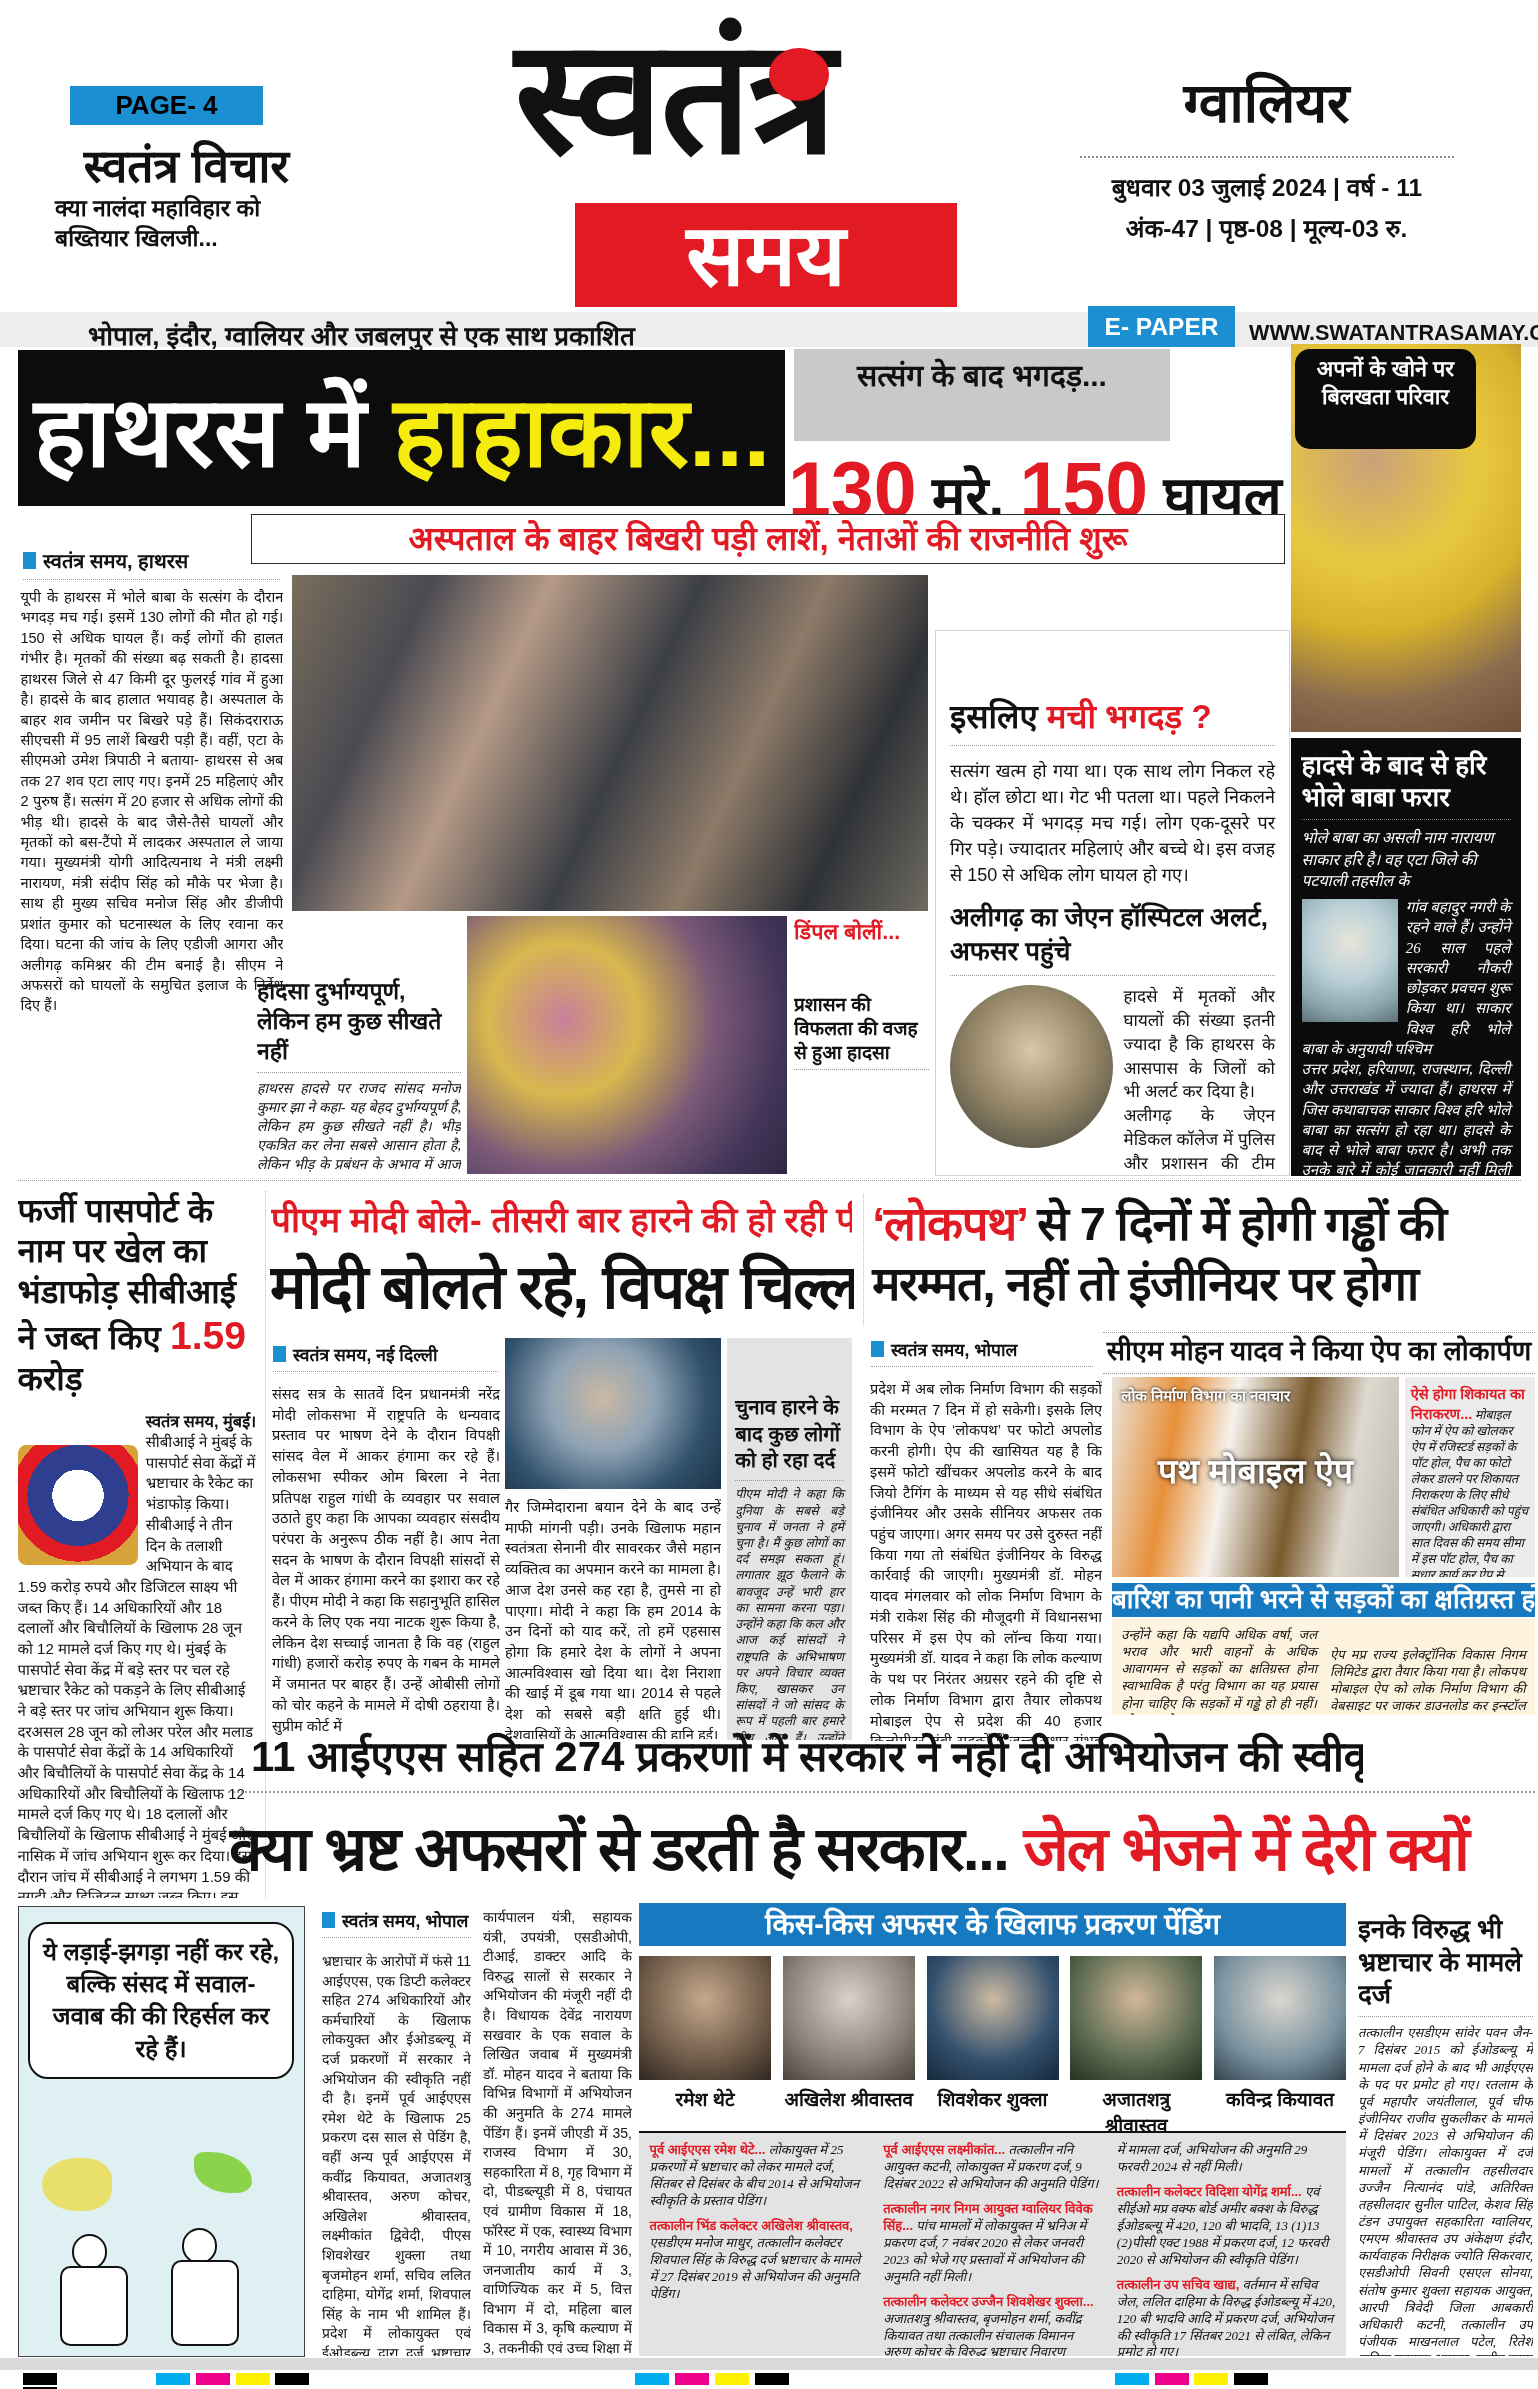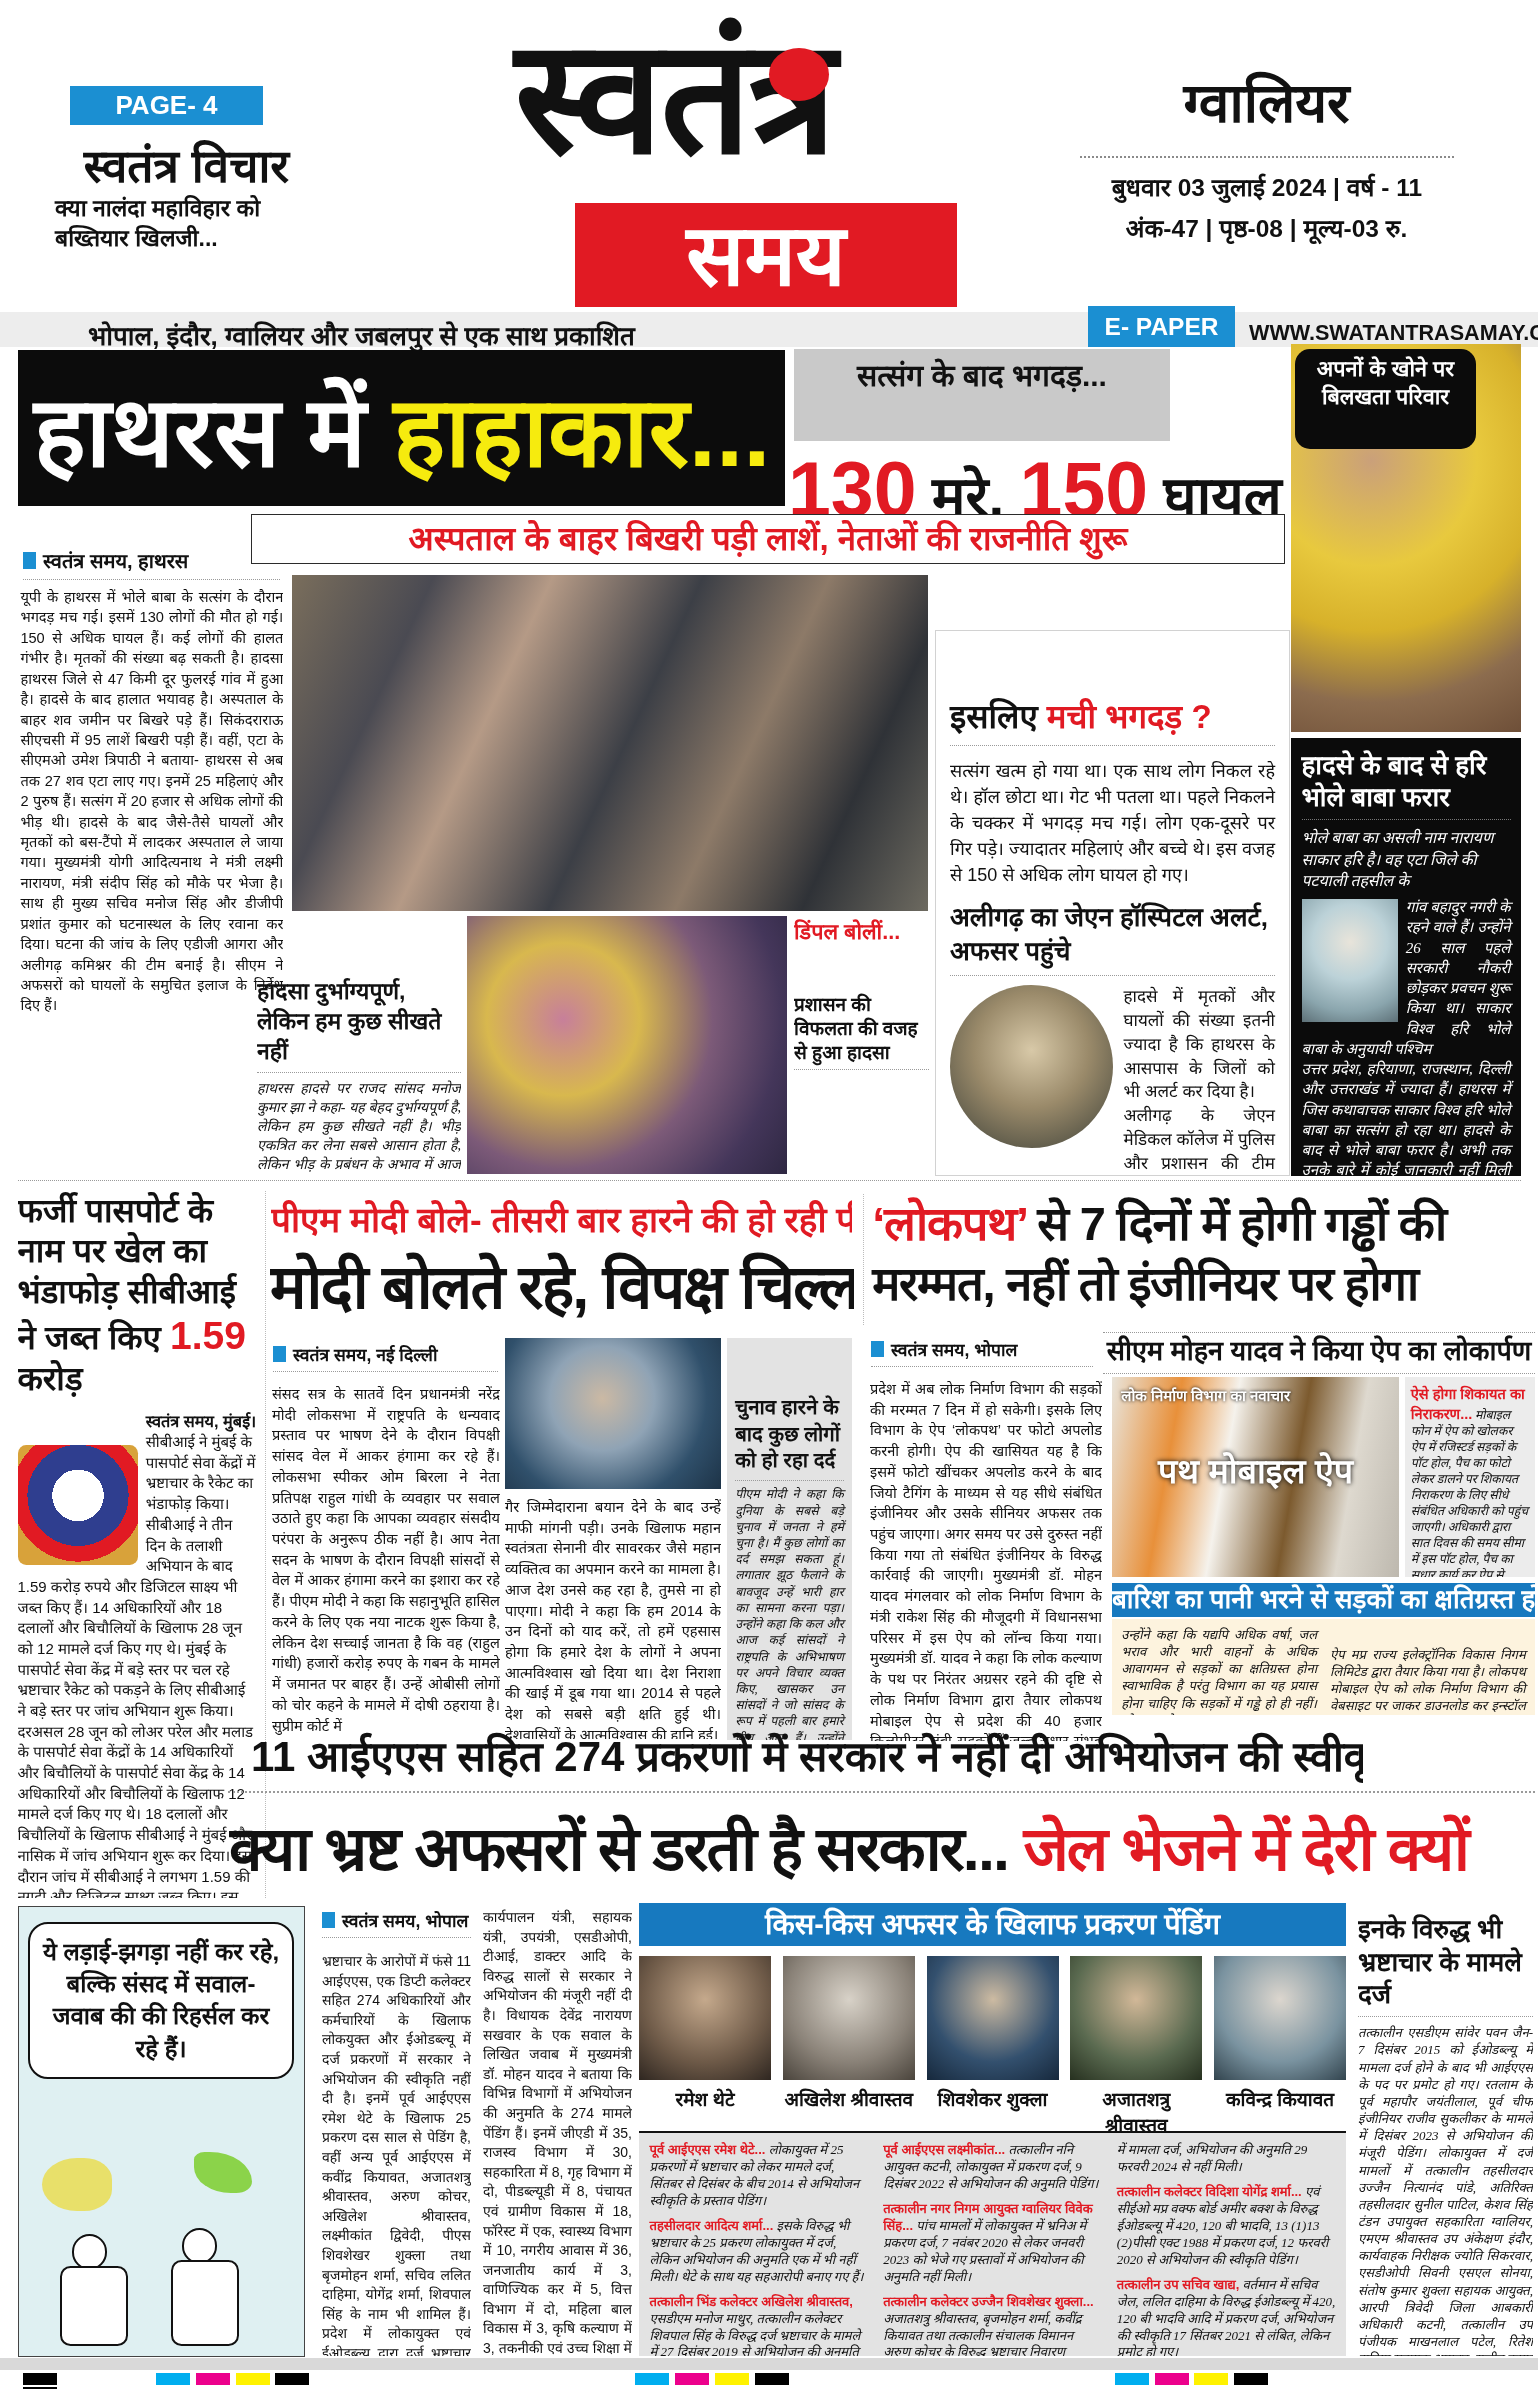--- a/index.html
+++ b/index.html
@@ -34,21 +34,21 @@
   .ph-off4{background:radial-gradient(circle at 50% 35%,#d2b898 0%,#5a6a50 60%,#26301f 100%);}
   .ph-off5{background:radial-gradient(circle at 50% 35%,#dcd6ce 0%,#7a93a0 60%,#32444e 100%);}
   .case p{margin:0 0 8.2px 0;text-indent:0;}
   .case .lead{color:#e11a23;font-weight:bold;font-style:normal;font-family:"Liberation Sans","DejaVu Sans",sans-serif;}
   .rm{display:inline-block;width:34px;height:11.7px;margin-right:5.8px;}
   .rm.c{background:#00aeef;}.rm.m{background:#ec008c;}.rm.y{background:#fff200;}.rm.k{background:#000;}
 </style>
 </head>
 <body>
 
-<div class="abs" style="left:70px;top:86px;width:193px;height:39px;background:#1b8fd2;color:#ffffff;font-size:26px;font-weight:bold;display:flex;align-items:center;justify-content:center;">PAGE- 4</div>
+<div class="abs" style="left:70px;top:86px;width:193px;height:39px;background:#1b8fd2;color:#000000;font-size:26px;font-weight:bold;display:flex;align-items:center;justify-content:center;">PAGE- 4</div>
 <div class="abs b ctr" style="left:35px;top:133px;width:303px;font-size:46px;">स्वतंत्र विचार</div>
 <div class="abs b" style="left:55px;top:194px;width:280px;font-size:23px;line-height:1.3;">क्या नालंदा महाविहार को बख्तियार खिलजी...</div>
 
 <div class="abs ctr clip" style="left:374px;top:5.8px;width:601px;height:210px;font-size:159px;font-weight:bold;line-height:1.15;letter-spacing:-2.3px;">स्वतंत्र</div>
 <div class="abs" style="left:769px;top:48px;width:60px;height:53px;background:#e11a23;border-radius:50%;"></div>
 <div class="abs ctr" style="left:575px;top:203px;width:382px;height:104px;background:#e11a23;color:#fff;font-size:86px;font-weight:bold;line-height:104px;">समय</div>
 
 <div class="abs b ctr" style="left:1074px;top:63px;width:385px;font-size:55px;">ग्वालियर</div>
 <div class="abs" style="left:1080px;top:156px;width:374px;border-top:2.9px dotted #8a8a8a;"></div>
 <div class="abs b ctr" style="left:1051px;top:170px;width:432px;font-size:24.5px;">बुधवार 03 जुलाई 2024 | वर्ष - 11</div>
@@ -208,21 +208,20 @@
     </figure>
   <figure style="margin:0;width:132px;">
       <div class="photo ph-off5" style="width:132px;height:124px;"></div>
       <figcaption class="b ctr" style="font-size:19px;margin-top:5.8px;">कविन्द्र कियावत</figcaption>
     </figure>
 </div>
 
 <div class="abs clip" style="left:639px;top:2131px;width:707px;height:225px;background:#e3e3e3;border-top:2.3px solid #111;padding:9.3px 10.5px;box-sizing:border-box;display:flex;gap:15px;">
   <div class="case it" style="width:33%;font-size:13px;line-height:1.3;">
     <p><span class="lead">पूर्व आईएएस रमेश थेटे...</span> <span>लोकायुक्त में 25 प्रकरणों में भ्रष्टाचार को लेकर मामले दर्ज, सिंतबर से दिसंबर के बीच 2014 से अभियोजन स्वीकृति के प्रस्ताव पेडिंग।</span></p>
-    <p><span class="lead">तहसीलदार आदित्य शर्मा...</span> <span>इसके विरुद्ध भी भ्रष्टाचार के 25 प्रकरण लोकायुक्त में दर्ज, लेकिन अभियोजन की अनुमति एक में भी नहीं मिली। थेटे के साथ यह सहआरोपी बनाए गए हैं।</span></p>
     <p><span class="lead">तत्कालीन भिंड कलेक्टर अखिलेश श्रीवास्तव,</span> <span>एसडीएम मनोज माथुर, तत्कालीन कलेक्टर शिवपाल सिंह के विरुद्ध दर्ज भ्रष्टाचार के मामले में 27 दिसंबर 2019 से अभियोजन की अनुमति पेडिंग।</span></p>
   </div>
   <div class="case it" style="width:33%;font-size:13px;line-height:1.3;">
     <p><span class="lead">पूर्व आईएएस लक्ष्मीकांत...</span> <span>तत्कालीन ननि आयुक्त कटनी, लोकायुक्त में प्रकरण दर्ज, 9 दिसंबर 2022 से अभियोजन की अनुमति पेडिंग।</span></p>
     <p><span class="lead">तत्कालीन नगर निगम आयुक्त ग्वालियर विवेक सिंह...</span> <span>पांच मामलों में लोकायुक्त में भ्रनिअ में प्रकरण दर्ज, 7 नवंबर 2020 से लेकर जनवरी 2023 को भेजे गए प्रस्तावों में अभियोजन की अनुमति नहीं मिली।</span></p>
     <p><span class="lead">तत्कालीन कलेक्टर उज्जैन शिवशेखर शुक्ला...</span> <span>अजातशत्रु श्रीवास्तव, बृजमोहन शर्मा, कवींद्र कियावत तथा तत्कालीन संचालक विमानन अरुण कोचर के विरुद्ध भ्रष्टाचार निवारण अधिनियम 1988, संशोधन 2018 एवं 120 बी</span></p>
   </div>
   <div class="case it" style="width:33%;font-size:13px;line-height:1.3;">
     <p><span class="lead"></span> <span>में मामला दर्ज, अभियोजन की अनुमति 29 फरवरी 2024 से नहीं मिली।</span></p>
     <p><span class="lead">तत्कालीन कलेक्टर विदिशा योगेंद्र शर्मा...</span> <span>एवं सीईओ मप्र वक्फ बोर्ड अमीर बक्श के विरुद्ध ईओडब्ल्यू में 420, 120 बी भादवि, 13 (1)13 (2)पीसी एक्ट 1988 में प्रकरण दर्ज, 12 फरवरी 2020 से अभियोजन की स्वीकृति पेडिंग।</span></p>

